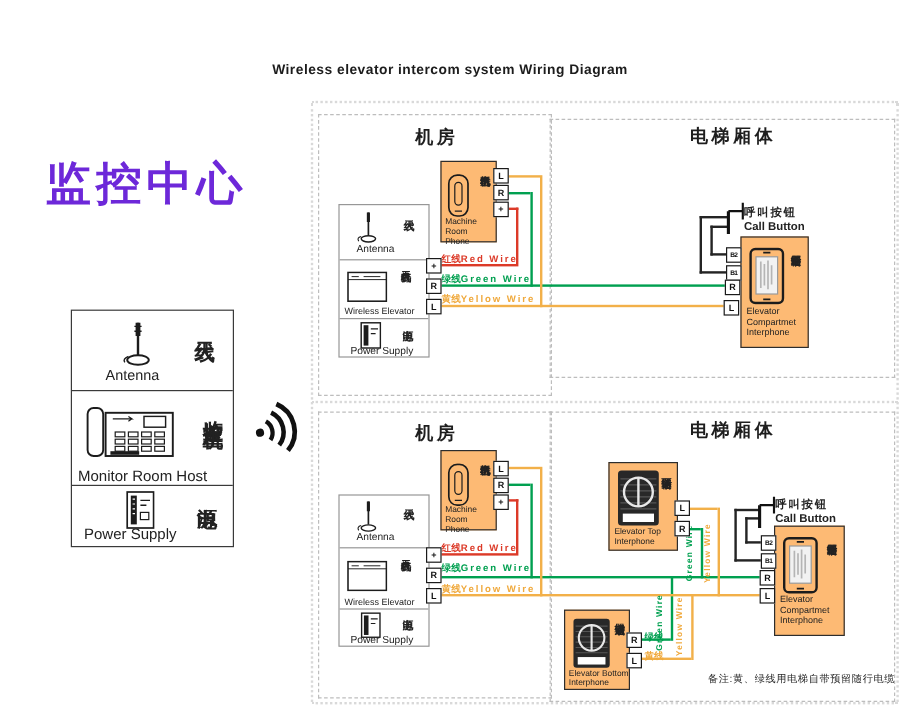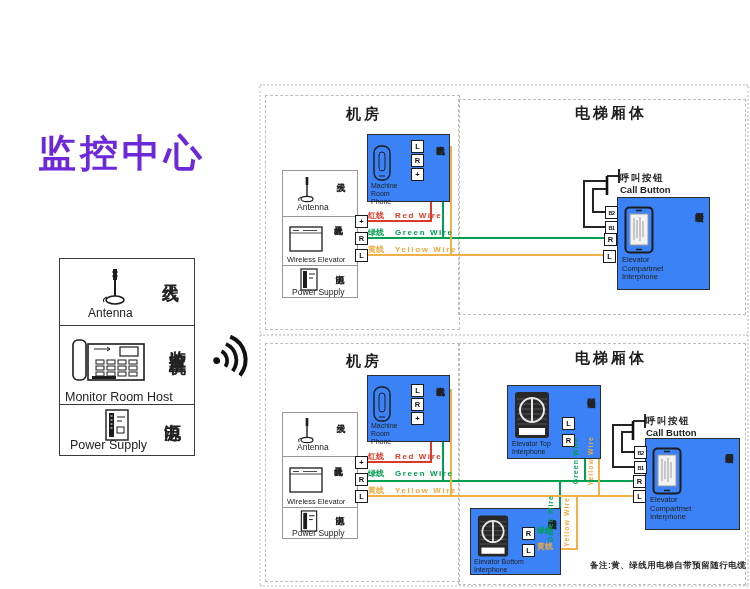--- a/index.html
+++ b/index.html
@@ -5,49 +5,50 @@
   html,body{margin:0;padding:0;background:#fff;}
   #canvas{position:relative;width:750px;height:589px;background:#fff;overflow:hidden;
           font-family:"Liberation Sans","DejaVu Sans",sans-serif;color:#222;}
   .abs{position:absolute;}
   
   .dashed{position:absolute;border:1px dashed #bdbdbd;}
   .dots{position:absolute;border-top:2px dotted #d9d9d9;}
   .vdots{position:absolute;border-left:2px dotted #d9d9d9;}
   
   .gray-box{position:absolute;border:1px solid #979797;background:#fff;}
-  .dark-box{position:absolute;border:1.6px solid #2d2d2d;background:#3b82f6;z-index:3;padding-left:36px;}
+  .dark-box{position:absolute;border:1.6px solid #2d2d2d;background:#fdba74;z-index:3;}
   .cell{position:relative;border-bottom:1px solid #979797;}
   .cell:last-child{border-bottom:none;}
   .mc-box{position:absolute;border:1.6px solid #3a3a3a;background:#fff;}
   .mc-cell{position:relative;border-bottom:1.6px solid #3a3a3a;}
   .mc-cell:last-child{border-bottom:none;}
   
   .hdr{position:absolute;font-size:15px;font-weight:800;letter-spacing:3px;color:#1e1e1e;white-space:nowrap;}
   .zh-v{position:absolute;writing-mode:vertical-rl;text-orientation:upright;font-weight:bold;color:#222;white-space:nowrap;}
   .en-lbl{position:absolute;color:#222;line-height:1.15;}
   .term{position:absolute;width:11px;height:11px;border:1.2px solid #1a1a1a;background:#fff;
         font-size:7.5px;font-weight:bold;display:flex;align-items:center;justify-content:center;z-index:6;color:#111;}
   .term.sm{font-size:5.5px;letter-spacing:-0.5px;}
   .wire{position:absolute;z-index:2;}
   .w-red{background:#dc3a28;} .w-green{background:#00a050;} .w-yellow{background:#f2b049;} .w-black{background:#242424;}
   .wlabel{position:absolute;font-size:8px;font-weight:bold;white-space:nowrap;z-index:4;}
-  .wlabel .en{margin-left:11px;letter-spacing:1.6px;}
+  .wlabel .en{letter-spacing:1.6px;}
   .c-red{color:#dc3a28;} .c-green{color:#00a050;} .c-yellow{color:#f0a93c;}
   .vlat{position:absolute;writing-mode:vertical-rl;transform:rotate(180deg);
         font-size:7px;font-weight:bold;letter-spacing:1px;z-index:4;white-space:nowrap;}
   .shortlbl{position:absolute;font-size:8px;font-weight:bold;z-index:4;white-space:nowrap;}
-  .note{position:absolute;font-size:8.5px;font-weight:bold;color:#2a2a2a;letter-spacing:0.5px;white-space:nowrap;}
+  .note{position:absolute;font-size:8.5px;font-weight:normal;color:#2a2a2a;letter-spacing:0.5px;white-space:nowrap;}
   svg{display:block;}
 </style>
 </head>
 <body>
 
 <div id="canvas">
 
+  <div class="abs" style="left:0;right:0;top:53px;text-align:center;font-size:11.5px;font-weight:bold;letter-spacing:0.4px;color:#1c1c1c;">Wireless elevator intercom system Wiring Diagram</div>
 
   <div class="abs" style="left:38px;top:128px;font-size:38px;font-weight:800;letter-spacing:4px;color:#6d28d9;">监控中心</div>
 
   <div class="dots" style="left:260px;top:84px;width:488px;"></div>
   <div class="dots" style="left:260px;top:334px;width:488px;"></div>
   <div class="dots" style="left:260px;top:585px;width:488px;"></div>
   <div class="vdots" style="left:747px;top:86px;height:499px;"></div>
   <div class="vdots" style="left:259px;top:86px;height:499px;"></div>
 
   <div class="dashed" style="left:265px;top:95px;width:193px;height:233px;"></div>

